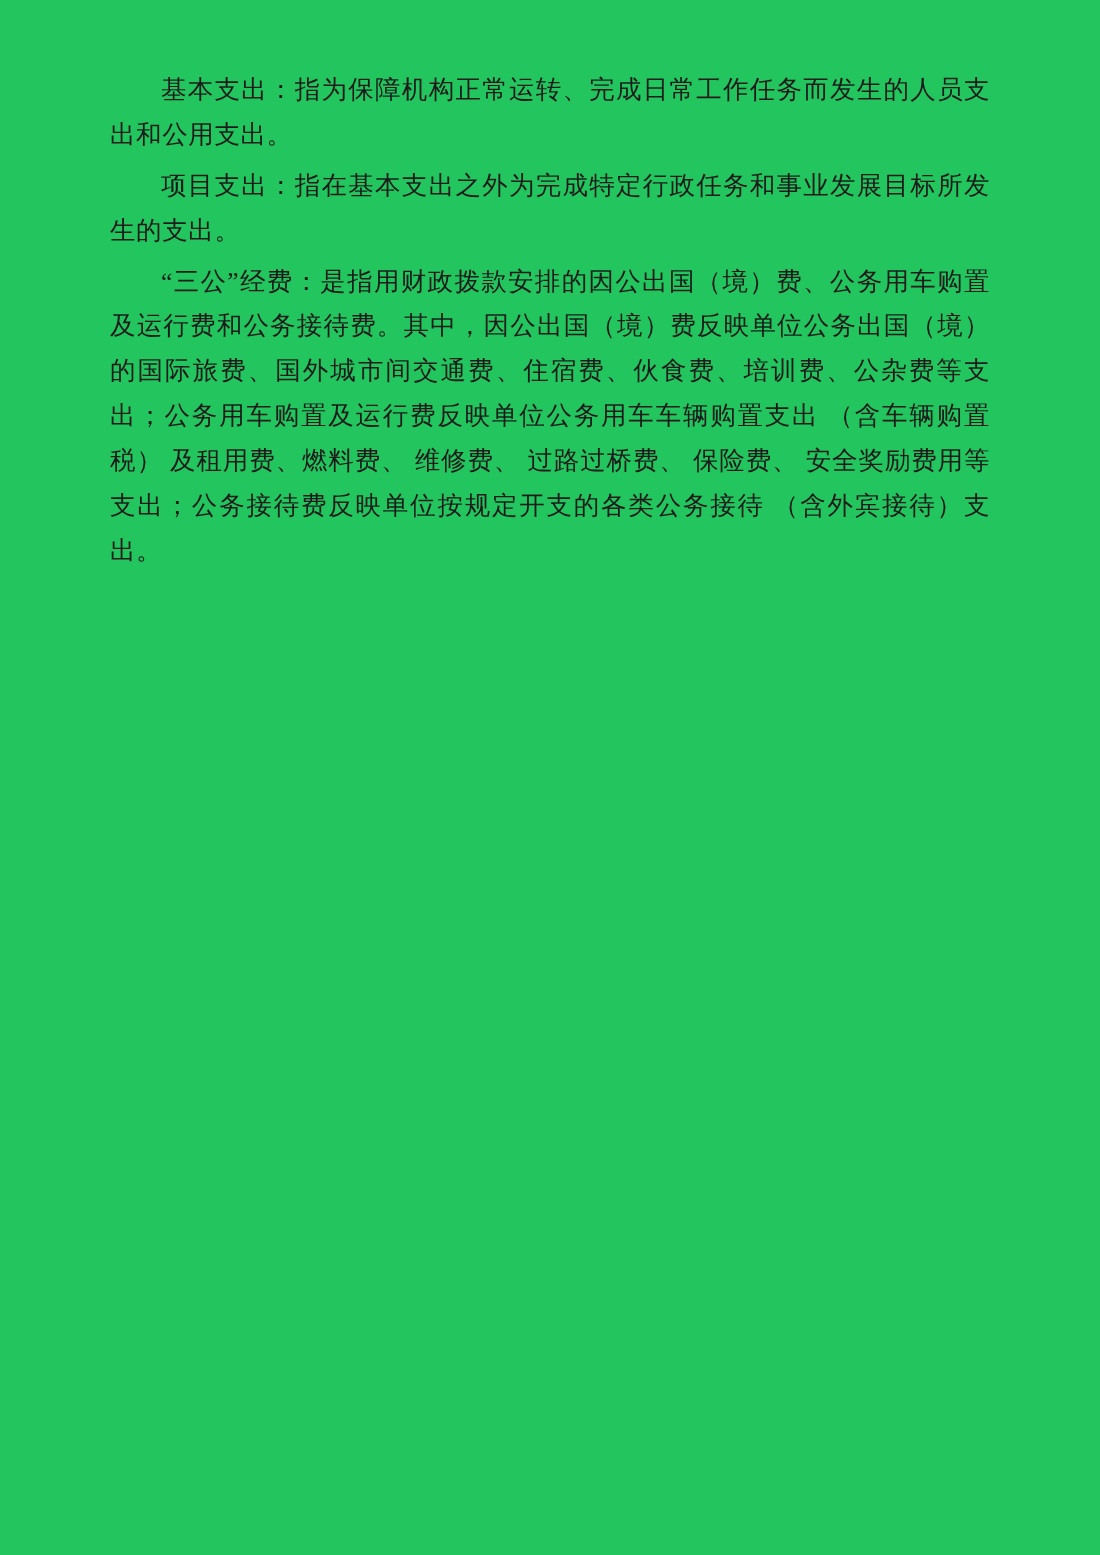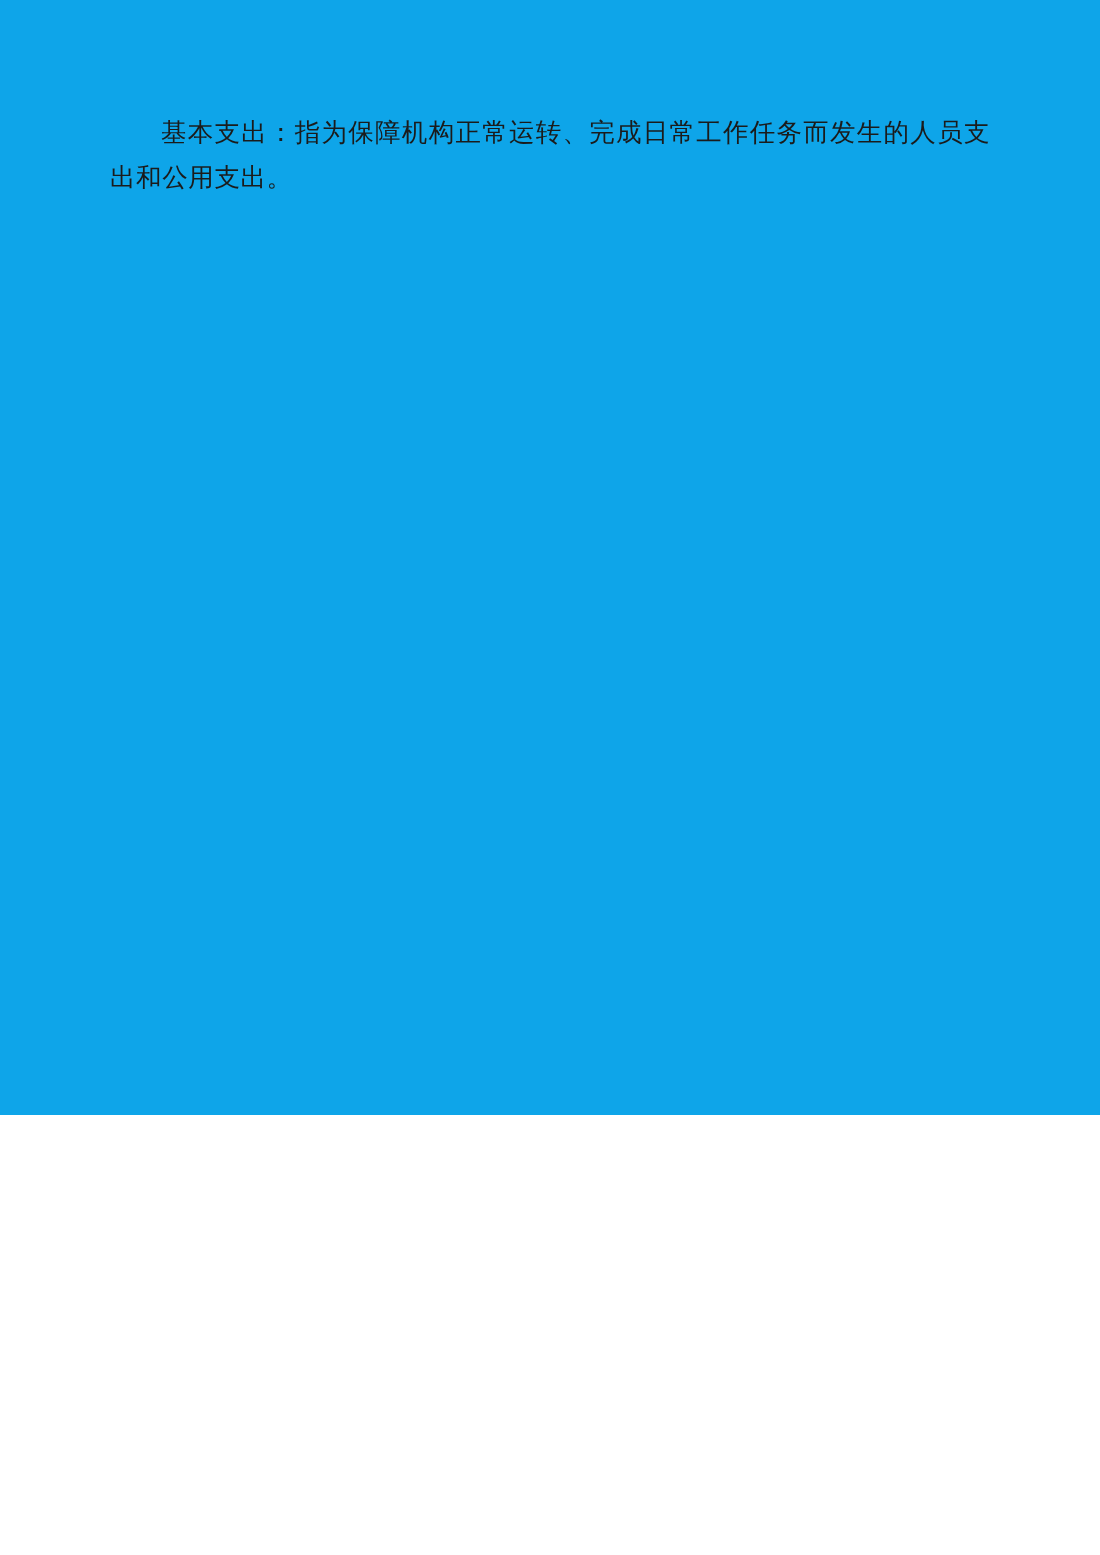--- a/index.html
+++ b/index.html
@@ -10,24 +10,24 @@
   body {
     width: 1100px;
     height: 1555px;
     font-family: "Liberation Serif", "DejaVu Serif", serif;
     color: #1a1a1a;
     overflow: hidden;
   }
   .page {
     position: relative;
     width: 1100px;
-    height: 1115px;
-    background: #0ea5e9;
+    height: 1555px;
+    background: #22c55e;
     box-sizing: border-box;
-    padding: 111px 110px 0 110px;
+    padding: 68px 110px 0 110px;
   }
   .doc-body {
     width: 880px;
   }
   .para {
     margin: 0 0 6px 0;
     font-size: 25.5px;
     line-height: 1.76;
     text-align: justify;
     text-align-last: left;
@@ -40,14 +40,16 @@
   .para {
     word-break: break-all;
   }
 </style>
 </head>
 <body>
 
 <div class="page">
   <div class="doc-body">
     <p class="para">基本支出：指为保障机构正常运转、完成日常工作任务而发生的人员支出和公用支出。</p>
+    <p class="para">项目支出：指在基本支出之外为完成特定行政任务和事业发展目标所发生的支出。</p>
+    <p class="para">“三公”经费：是指用财政拨款安排的因公出国（境）费、公务用车购置及运行费和公务接待费。其中，因公出国（境）费反映单位公务出国（境）的国际旅费、国外城市间交通费、住宿费、伙食费、培训费、公杂费等支出；公务用车购置及运行费反映单位公务用车车辆购置支出 （含车辆购置税） 及租用费、燃料费、 维修费、 过路过桥费、 保险费、 安全奖励费用等支出；公务接待费反映单位按规定开支的各类公务接待 （含外宾接待）支出。</p>
   </div>
 </div>
 
 </body></html>

